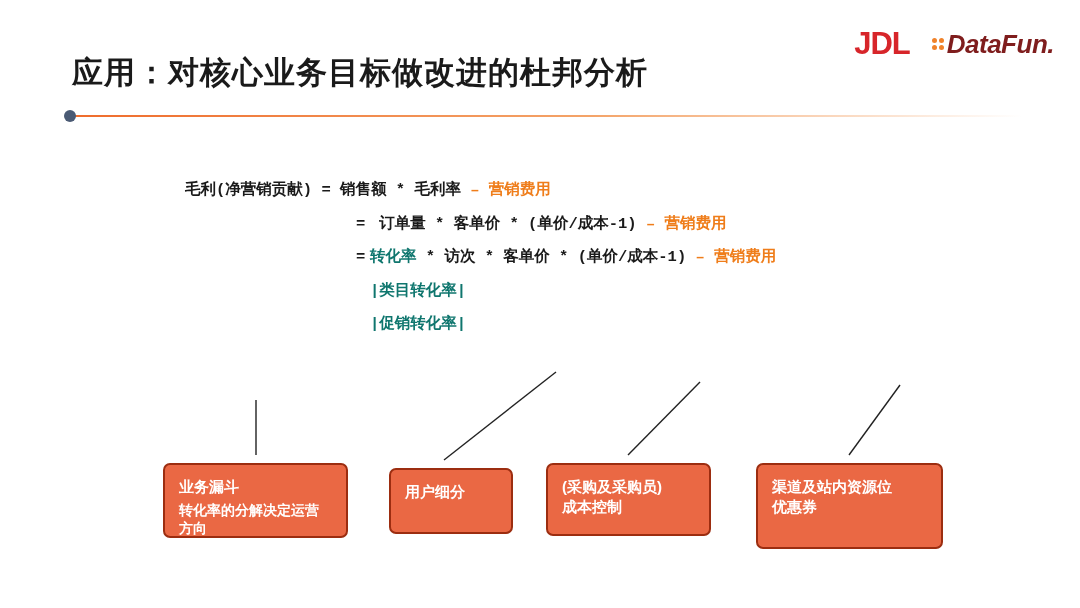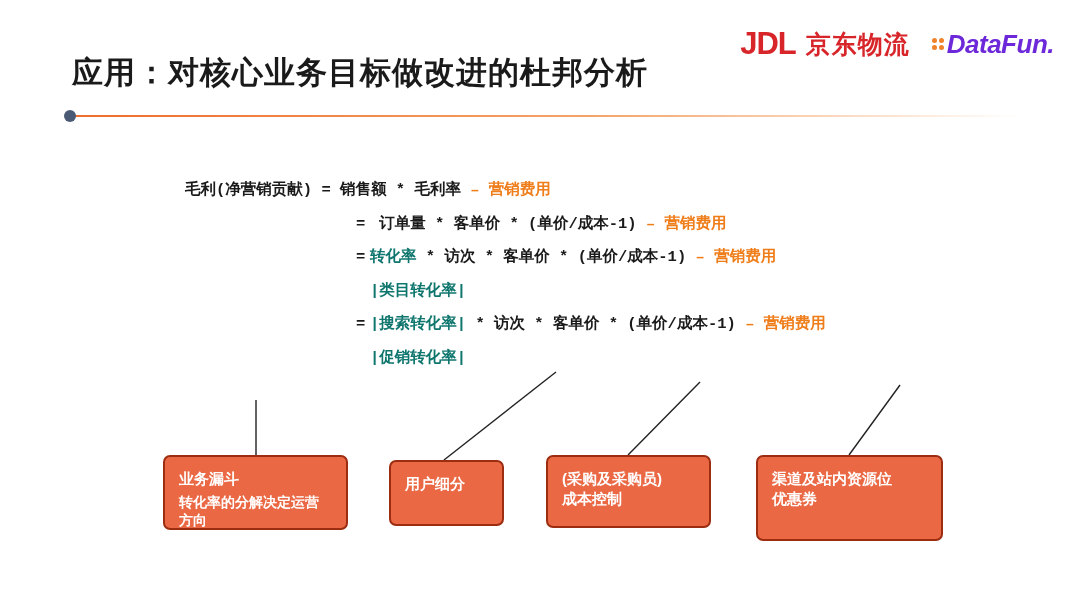--- a/index.html
+++ b/index.html
@@ -71,21 +71,21 @@
   .df-dots i {
     display: block;
     width: 5px;
     height: 5px;
     background: #f0822a;
     border-radius: 50%;
   }
   .df-text {
     font-size: 26px;
     font-weight: bold;
-    color: #6d28d9;
+    color: #7f1d1d;
     font-style: italic;
     letter-spacing: -0.5px;
   }
 
   
   .divider-wrap {
     position: absolute;
     left: 64px;
     top: 110px;
     width: 960px;
@@ -142,36 +142,37 @@
   
   .box {
     position: absolute;
     background: #ea6844;
     border: 2px solid #9c2d10;
     border-radius: 7px;
     box-sizing: border-box;
     color: #ffffff;
     padding: 12px 14px;
     font-weight: bold;
+    margin-top: 8px;
   }
   .box .b-title {
     font-size: 15px;
     line-height: 1.35;
     display: block;
   }
   .box .b-sub {
     font-size: 14px;
     font-weight: bold;
     display: block;
     margin-top: 4px;
     line-height: 1.3;
   }
 
   #box-funnel   { left: 163px; top: 455px; width: 185px; height: 75px; }
-  #box-segment  { left: 389px; top: 460px; width: 115px; height: 66px; }
+  #box-segment  { left: 389px; top: 460px; width: 124px; height: 66px; }
   #box-cost     { left: 546px; top: 455px; width: 165px; height: 73px; }
   #box-channel  { left: 756px; top: 455px; width: 187px; height: 86px; }
 
   
   .connectors {
     position: absolute;
     left: 0;
     top: 0;
     width: 1080px;
     height: 608px;
@@ -181,21 +182,20 @@
 </head>
 <body>
 
 <div class="slide">
 
   <div class="title">应用：对核心业务目标做改进的杜邦分析</div>
 
   <div class="logos">
     <div class="jdl-logo">
       <span class="jdl-mark">JDL</span>
-      <span class="jdl-text">京东物流</span>
     </div>
     <div class="datafun-logo">
       <span class="df-dots">
           <i></i>
           <i></i>
           <i></i>
           <i></i>
         </span>
       <span class="df-text">DataFun.</span>
     </div>
@@ -223,23 +223,20 @@
     </div>
 
     <div class="fline sub">
       <span class="eq">=</span><span class="green">转化率</span><span> * 访次 * 客单价 * (单价/成本-1) </span><span class="orange">– 营销费用</span>
     </div>
     <div class="fline sub">
       <span class="indent-cont green">|类目转化率|</span>
     </div>
 
     <div class="fline sub">
-      <span class="eq">=</span><span class="green">|搜索转化率|</span><span> * 访次 * 客单价 * (单价/成本-1) </span><span class="orange">– 营销费用</span>
-    </div>
-    <div class="fline sub">
       <span class="indent-cont green">|促销转化率|</span>
     </div>
   </div>
 
   <div class="box" id="box-funnel">
     <span class="b-title">业务漏斗</span>
     <span class="b-sub">转化率的分解决定运营方向</span>
   </div>
 
   <div class="box" id="box-segment">

